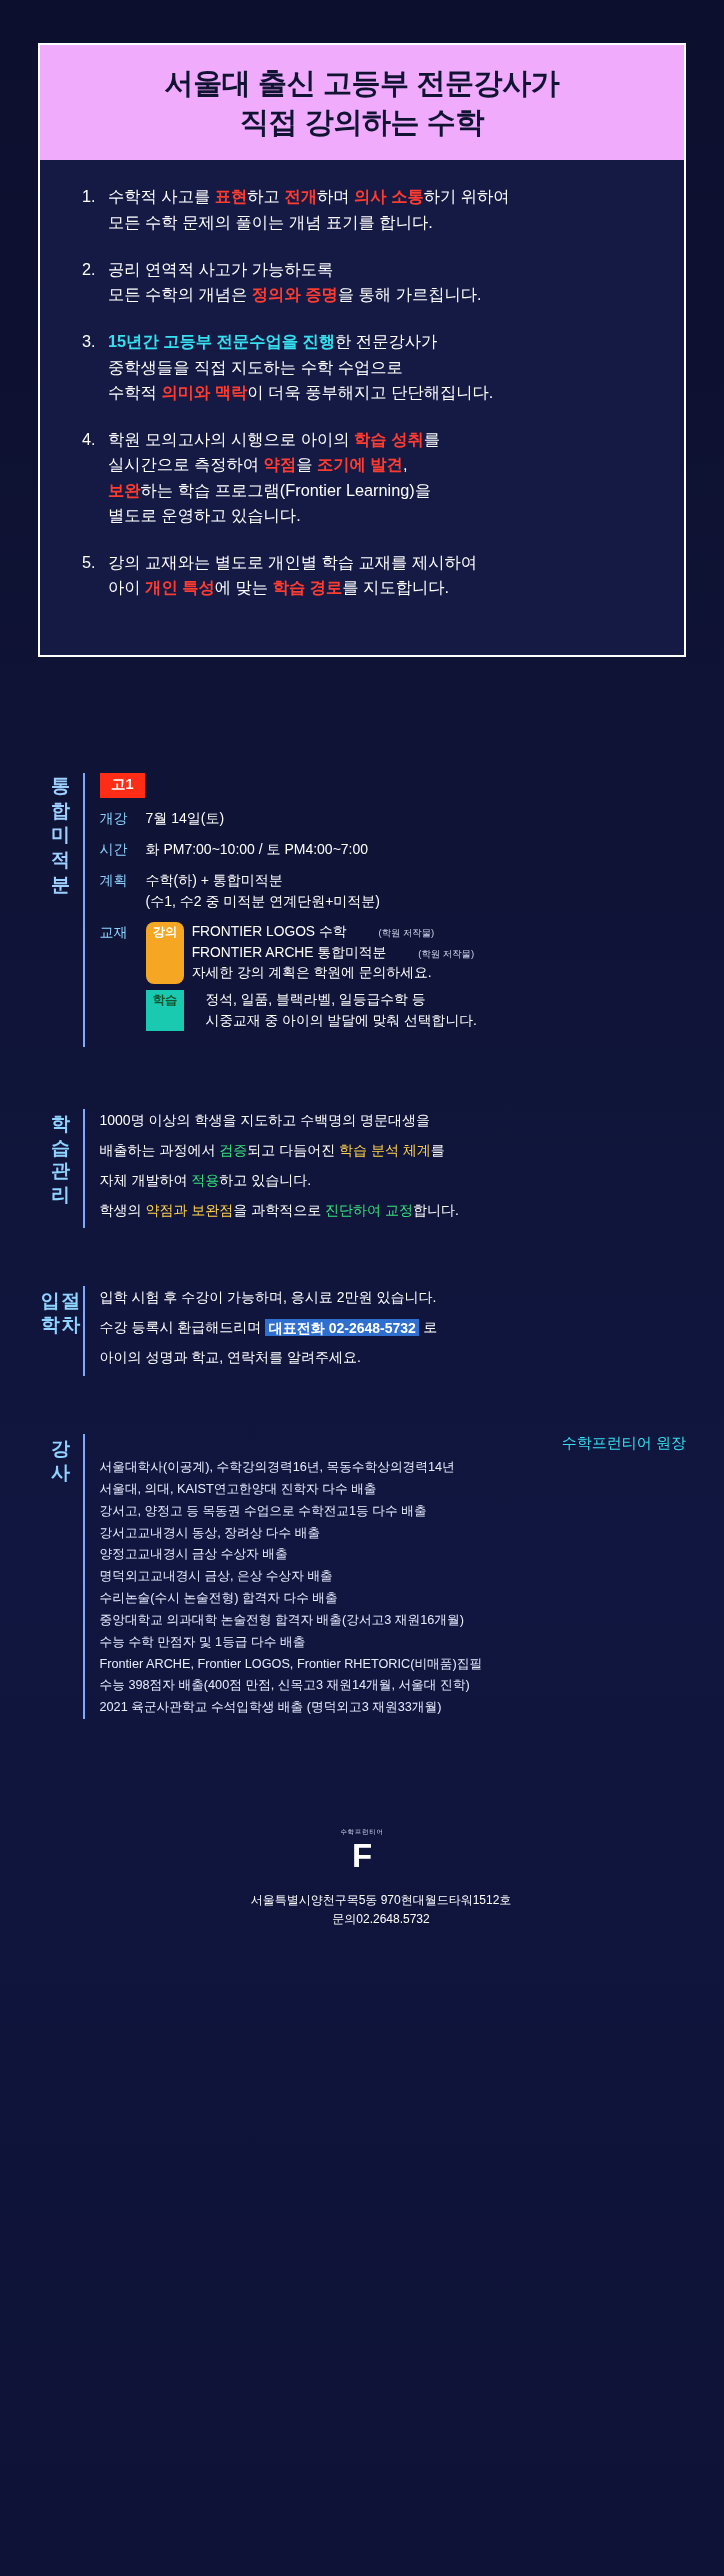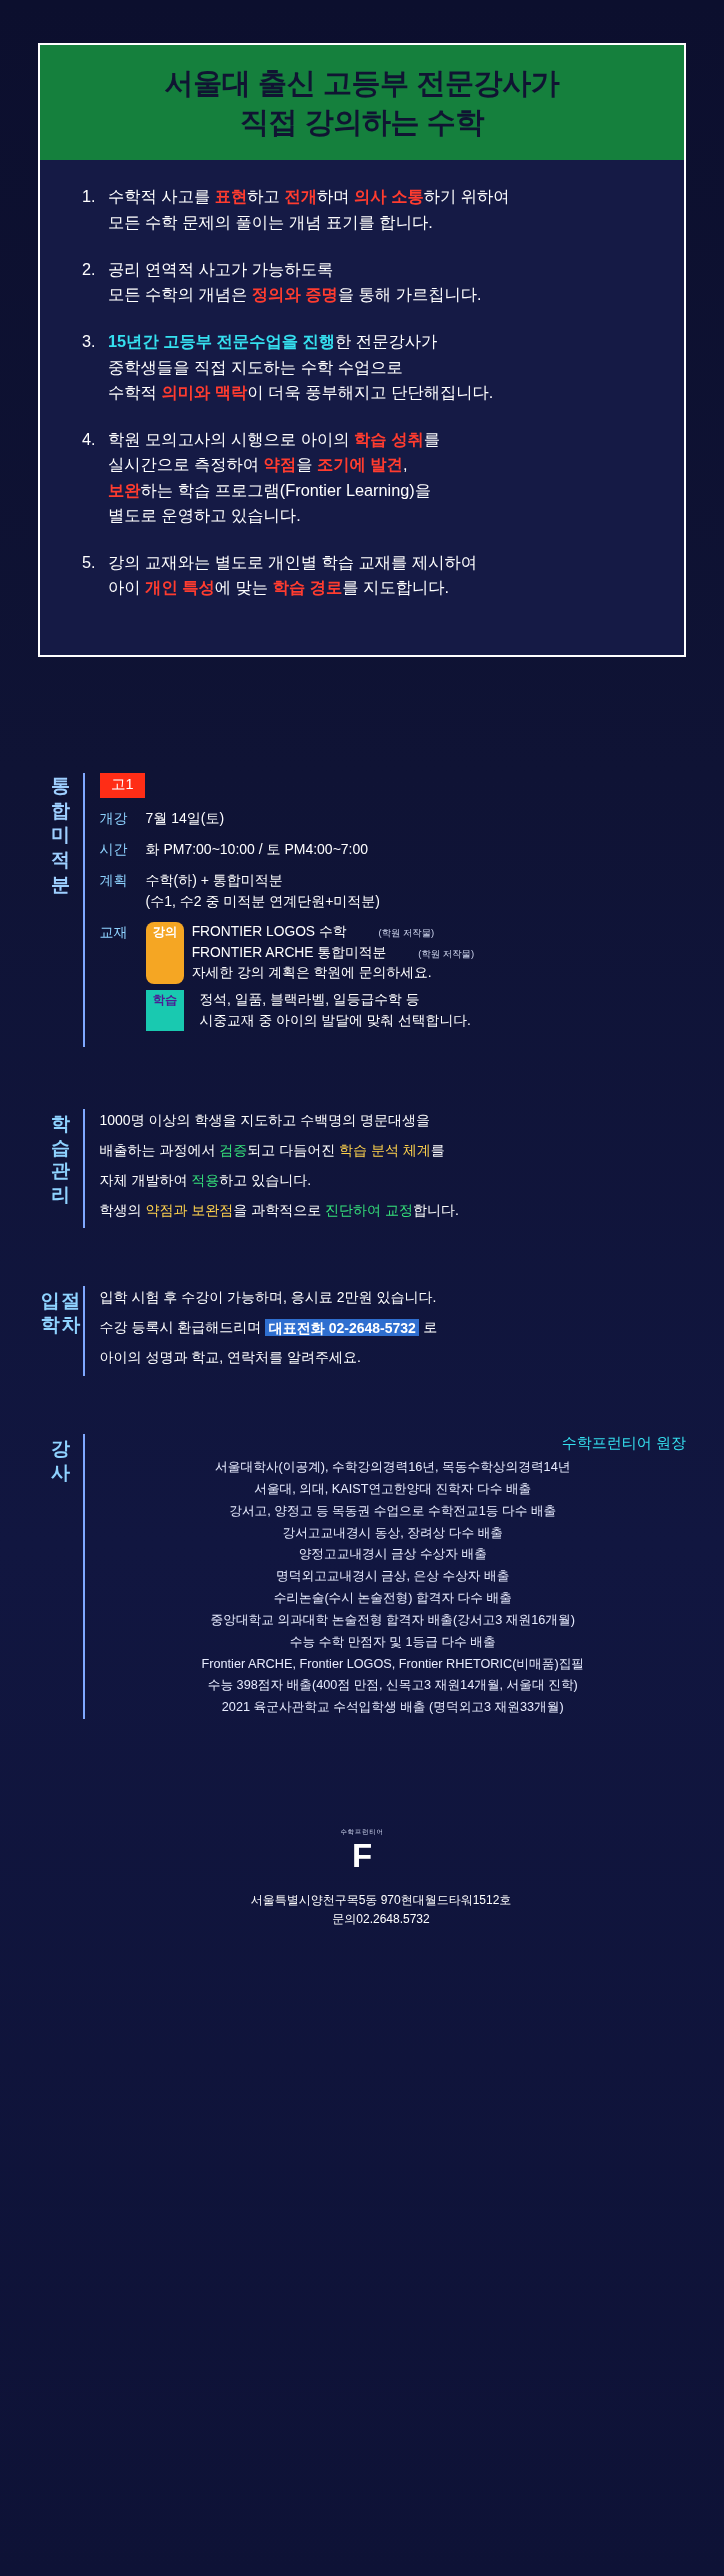--- a/index.html
+++ b/index.html
@@ -20,21 +20,21 @@
   }
 
   
   .hero {
     margin: 43px 38px 0 38px;
     border: 2.2px solid #ffffff;
     background: #151a45;
     padding: 0 0 32px 0;
   }
   .hero-title {
-    background: #15803d;
+    background: #f0abfc;
     color: #101432;
     font-size: 29px;
     font-weight: bold;
     text-align: center;
     line-height: 1.35;
     padding: 19px 7.2px 17.4px 7.2px;
     letter-spacing: -0.4px;
     white-space: pre-line;
   }
   .hero-list {
@@ -86,46 +86,46 @@
   }
 
   
   #sec-integral { margin-top: 116px; }
   #sec-integral .vlabel { color:#9ecfff; font-size:19px; line-height:1.30; padding-top:1.4px;}
   .tag-red {
     display:inline-block;
     background:#ff2d16;
     color:#ffffff;
     font-size:14.5px;
-    font-weight:normal;
+    font-weight:bold;
     padding:2.9px 11.6px 3.6px 11.6px;
     margin-bottom: 10px;
   }
   .kv { display:flex; margin-bottom: 10px; font-size:14px; line-height:1.5;}
   .kv .k { color:#8fd3ff; width:46px; flex:0 0 46px; }
   .kv .v { color:#ffffff; white-space: pre-line; }
   .badge-orange {
     display:inline-block;
     background:#f5a623;
     color:#ffffff;
     font-weight:bold;
     font-size:12.3px;
     padding:1.4px 7.2px;
     margin-right:7.2px;
     vertical-align:top;
     border-radius:8px;
   }
   .badge-teal {
     display:inline-block;
     background:#19c9b0;
-    color:#4c1d95;
+    color:#14532d;
     font-weight:bold;
     font-size:12.3px;
     padding:1.4px 7.2px;
-    margin-right:15px;
+    margin-right:21px;
     vertical-align:top;
   }
   .small-note { font-size:9.4px; color:#cfd6ef;padding-left:32px; }
   .mat-row { display:flex; margin-bottom:5.8px; }
   .mat-row .mat-text { white-space: pre-line; font-size:13.8px; line-height:1.5; }
 
   
   #sec-manage { margin-top: 62px; }
   #sec-manage .vlabel { font-size:19px; line-height:1.25; }
   .para { font-size:14px; line-height:1.62; margin-bottom:7.2px; white-space: pre-line; }
@@ -135,21 +135,21 @@
   
   #sec-admission { margin-top: 58px; }
   #sec-admission .vlabel { font-size:19px; line-height:1.25; display:flex; gap:1.4px; justify-content:center;}
   #sec-admission .vlabel .col { display:block; }
   .hl-phone { background:#2f6fd0; color:#ffffff; padding:0.7px 3.6px; font-weight:bold; }
 
   
   #sec-teacher { margin-top: 58px; }
   #sec-teacher .vlabel { font-size:19px; line-height:1.25; }
   .teacher-head { color:#35e0ef; font-size:15px; margin-bottom:4px;text-align:right; }
-  .teacher-list { list-style:none; margin:0; padding:0;text-align:center; }
+  .teacher-list { list-style:none; margin:0; padding:0; }
   .teacher-list li { font-size:12.7px; line-height:1.72; color:#e8ecff; }
 
   
   .footer {
     margin-top: 109px;
     text-align:center;
     padding-bottom: 29px;
   }
   .footer .logo-top { font-size:6.5px; color:#cfd6ef; letter-spacing:0.7px; }
   .footer .logo-f { font-size:33px; font-weight:bold; color:#ffffff; line-height:1; margin-top:1.4px; }

